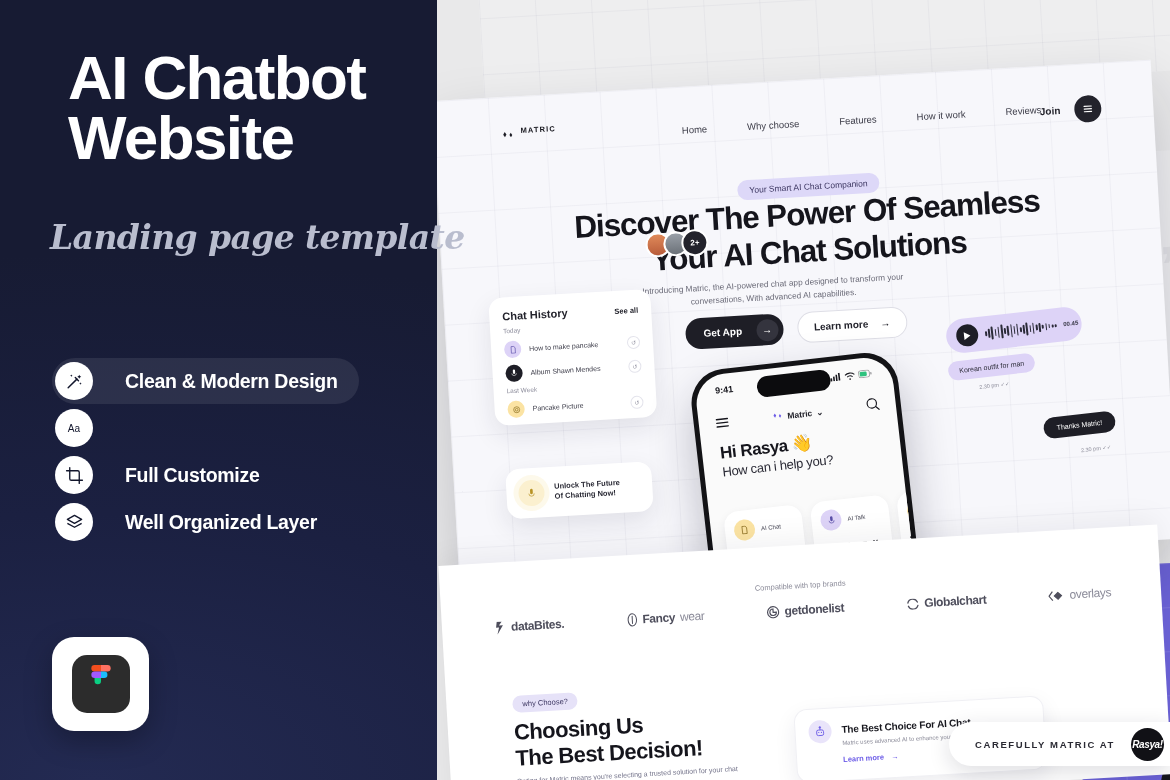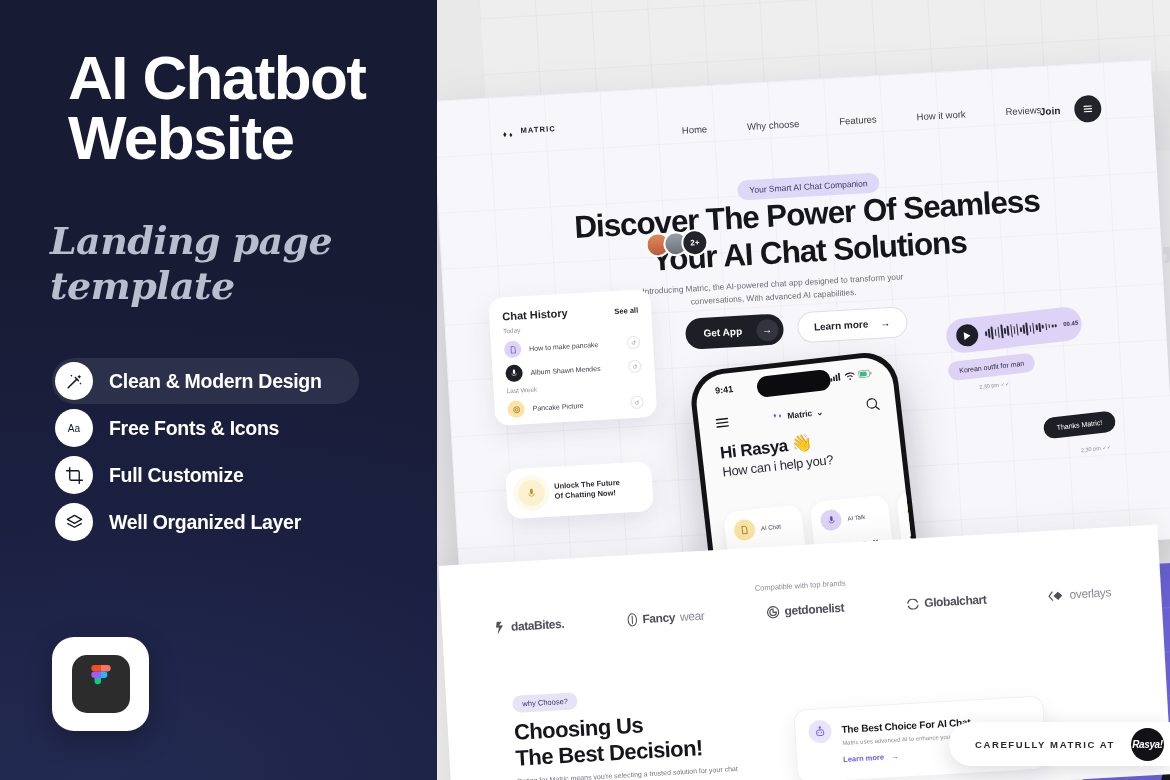--- a/index.html
+++ b/index.html
@@ -23,27 +23,27 @@
   .headline {
     position: absolute; left: 68px; top: 48px; width: 400px;
     color: #ffffff;
     font-size: 62px; line-height: 0.96;
     font-weight: 800; letter-spacing: -1.6px;
   }
   .subhead {
     position: absolute; left: 50px; top: 218px;
     font-family: "DejaVu Serif", "Liberation Serif", serif;
     font-style: italic; font-weight: 700;
-    font-size: 38px; letter-spacing: -0.6px;
+    font-size: 33px; letter-spacing: -0.6px;
     color: #b9bdce;
   }
 
   .feature-list { position: absolute; left: 52px; top: 358px; width: 360px; }
   .feature-row {
-    display: flex; align-items: center; gap: 16px;
+    display: flex; align-items: center; gap: 32px;
     height: 46px; margin-bottom: 1px; padding-left: 3px;
     border-radius: 26px;
   }
   .feature-row.highlight {
     background: rgba(255,255,255,0.085);
     width: 307px; padding-left: 3px;
   }
   .f-icon {
     width: 38px; height: 38px; border-radius: 50%;
     background: #ffffff; flex: none;
@@ -313,21 +313,20 @@
         </span>
         <span class="f-label">Clean &amp; Modern Design</span>
       </div>
 
       <div class="feature-row">
         <span class="f-icon">
           <svg width="22" height="22" viewBox="0 0 24 24">
               <text x="12" y="16" text-anchor="middle" font-family="Liberation Sans, sans-serif" font-size="11" font-weight="400" fill="#12162c">Aa</text>
             </svg>
         </span>
-        <span class="f-label">Free Fonts &amp; Icons</span>
       </div>
 
       <div class="feature-row">
         <span class="f-icon">
           <svg width="19" height="19" viewBox="0 0 24 24" fill="none" stroke="#12162c" stroke-width="1.7" stroke-linecap="round">
             <path d="M6 2 v14 a2 2 0 0 0 2 2 h14"></path>
               <path d="M2 6 h14 a2 2 0 0 1 2 2 v14"></path>
           </svg>
         </span>
         <span class="f-label">Full Customize</span>

